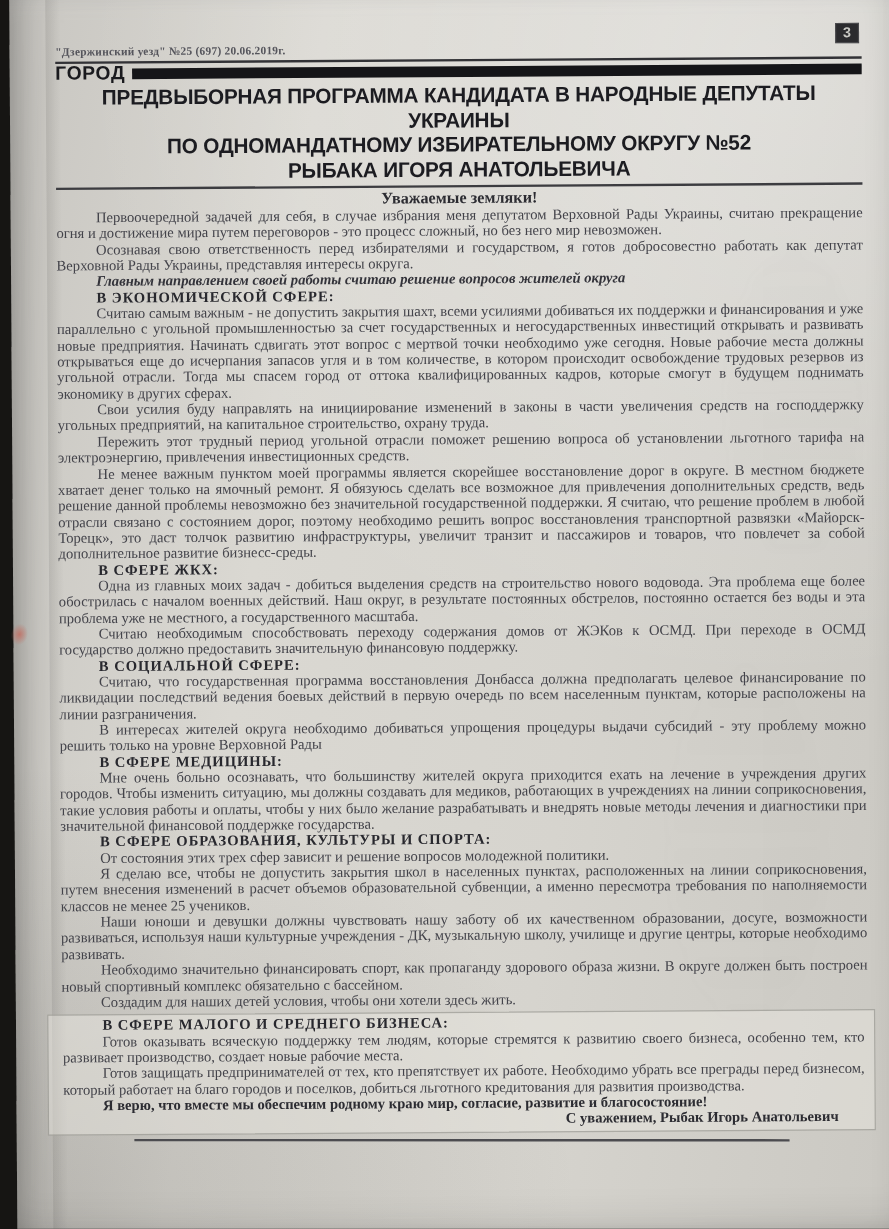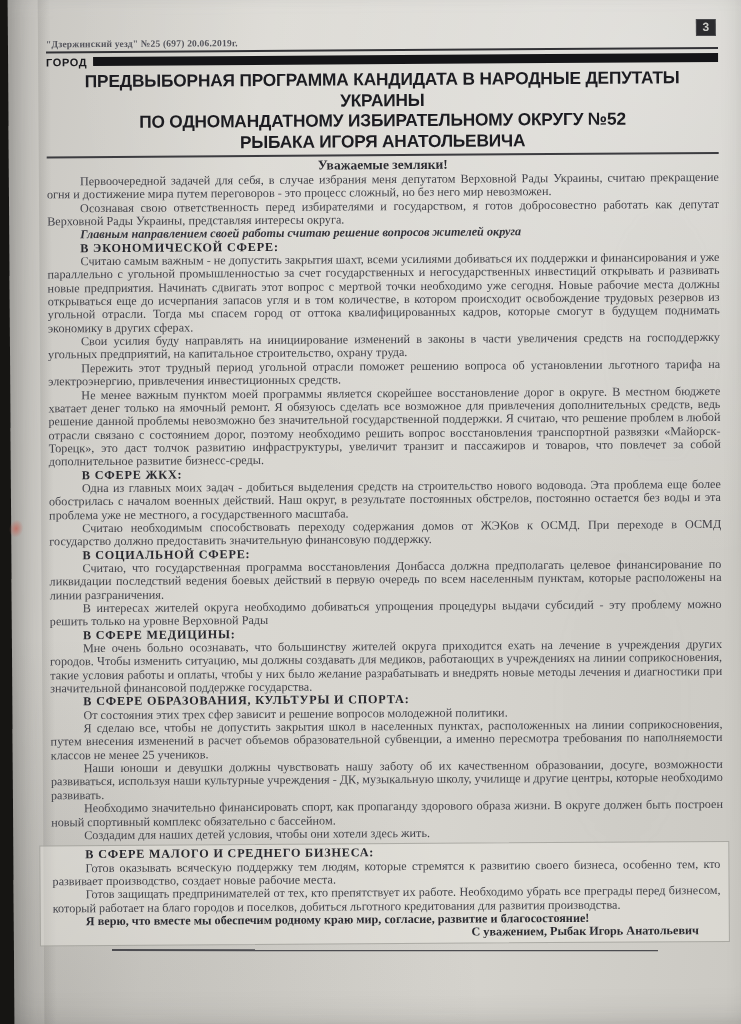--- a/index.html
+++ b/index.html
@@ -35,21 +35,21 @@
 
   
   .masthead{position:relative;height:26px;}
   .issue{position:absolute;left:0;bottom:2px;font-size:9.5px;font-weight:bold;color:#55555c;letter-spacing:0.2px;}
   .page-badge{position:absolute;right:2px;top:-2px;width:20px;height:17px;
     background:#2b2b2e;color:#c9c9c4;font-family:"Liberation Sans",sans-serif;
     font-weight:bold;font-size:12px;line-height:17px;text-align:center;
     box-shadow:0 0 0 1px rgba(255,255,255,0.15) inset;}
   .rule-top{height:2px;background:#323236;}
   .section-row{display:flex;align-items:center;gap:6px;margin-top:2px;height:13px;}
-  .gorod{font-family:"Liberation Sans",sans-serif;font-weight:bold;font-size:11px;
+  .gorod{font-family:"Liberation Sans",sans-serif;font-weight:bold;font-size:16px;
     color:#1a1a1e;letter-spacing:0.6px;}
   .gorod-bar{flex:1;height:9px;background:#151518;}
 
   
   .title{margin-top:3px;}
   .title-line{font-family:"Liberation Sans",sans-serif;font-weight:bold;
     font-size:17.5px;line-height:20.5px;text-align:center;color:#1c1c21;
     letter-spacing:-0.2px;transform:scaleX(0.99);}
   .rule-mid{height:2px;background:#3c3c40;margin-top:3px;}
 

